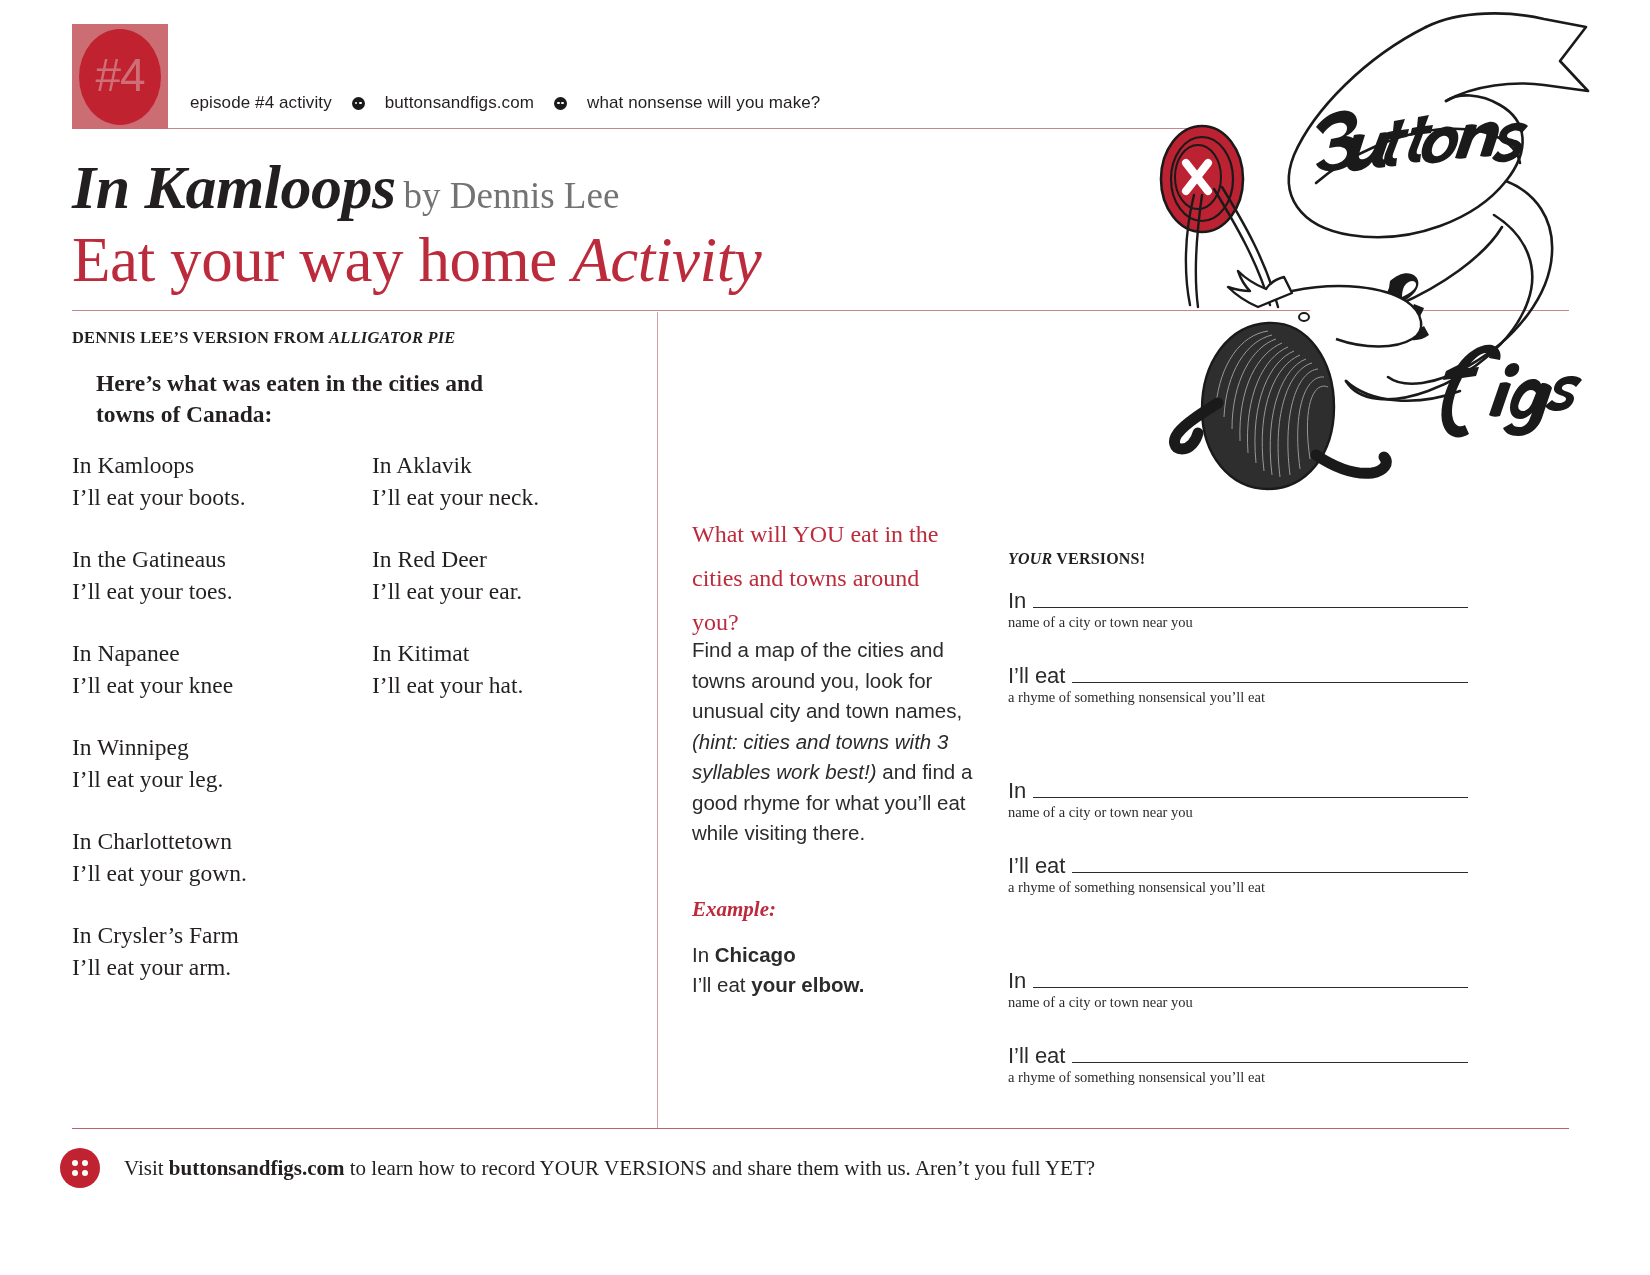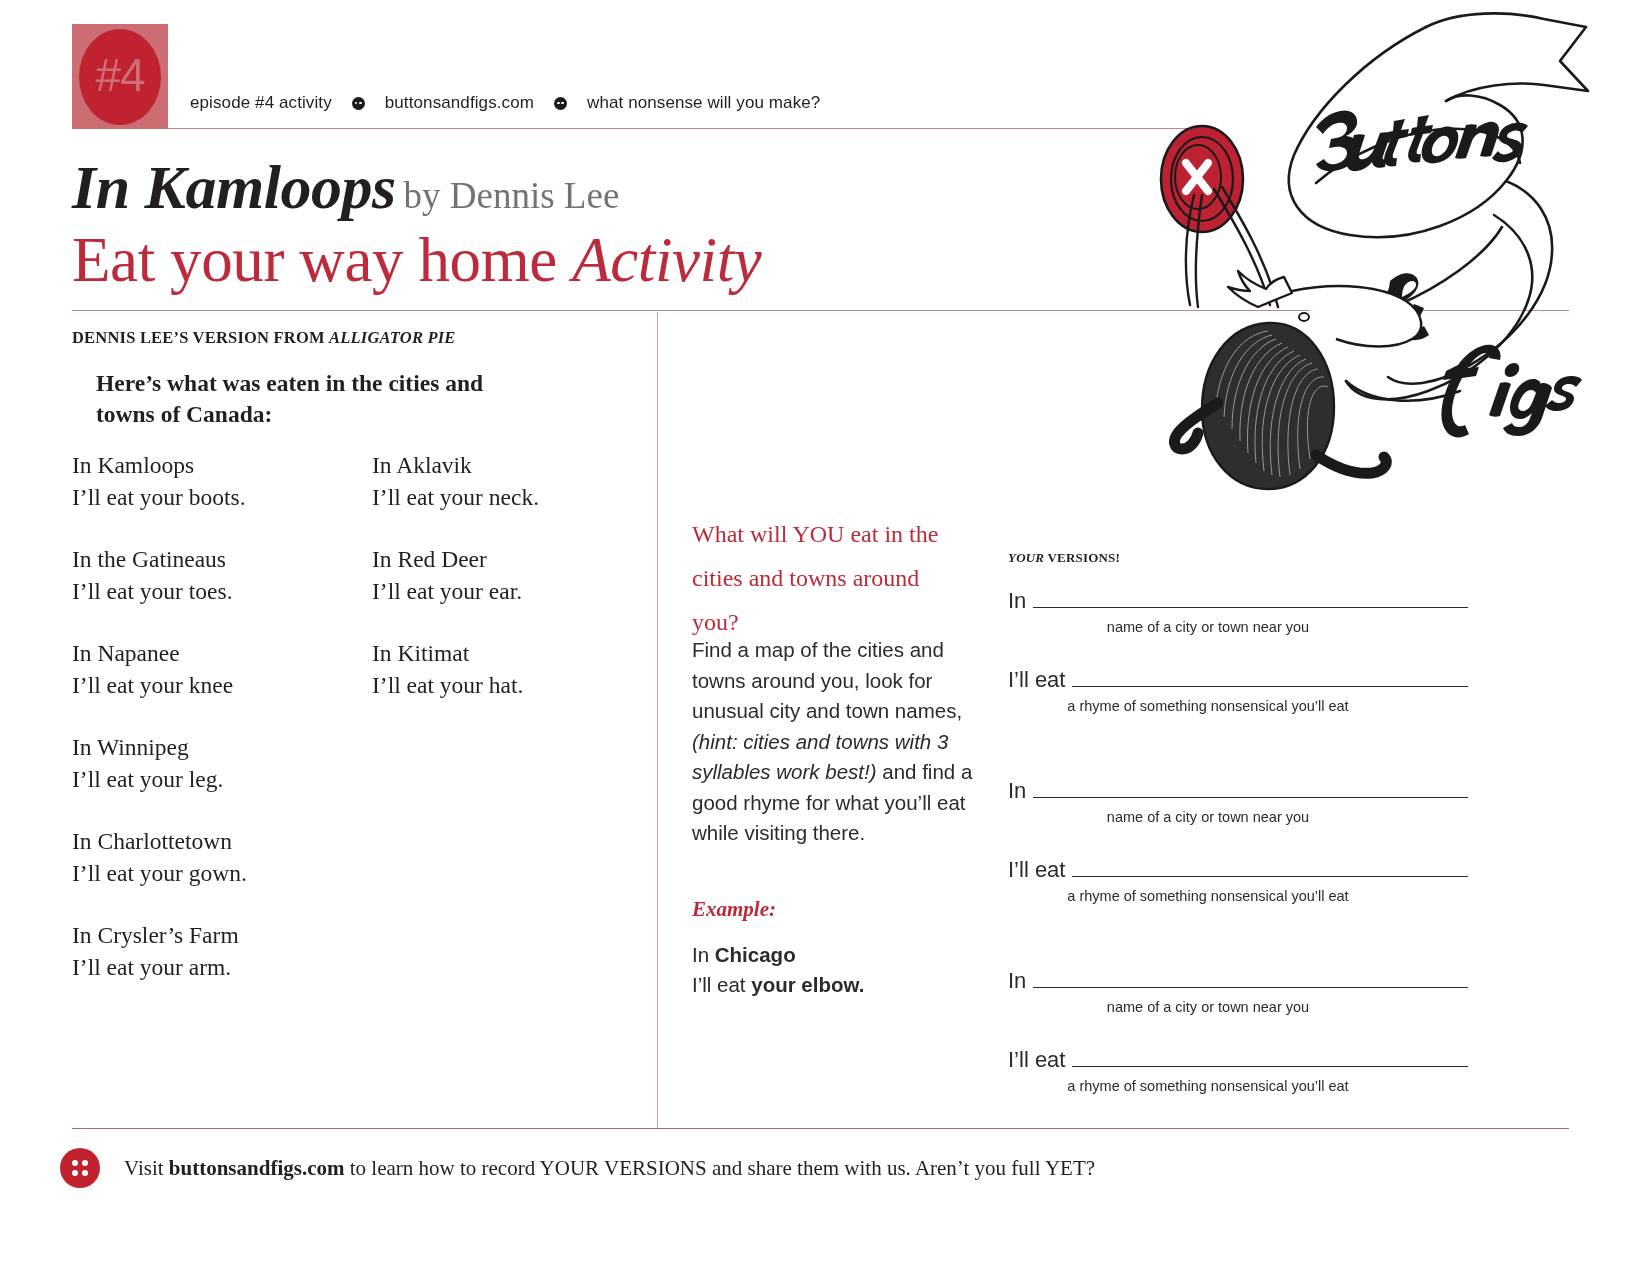--- a/index.html
+++ b/index.html
@@ -236,21 +236,21 @@
   }
   .mid-ex-lines b { font-weight: 700; }
 
   
   .yv-title {
     position: absolute;
     left: 1008px;
     top: 550px;
     font-family: "Liberation Serif", serif;
     font-weight: 700;
-    font-size: 13px;
+    font-size: 16px;
     letter-spacing: 0.2px;
     color: #231f20;
     white-space: nowrap;
   }
   .yv-title .it { font-style: italic; }
 
   .blank-group { position: absolute; left: 1008px; width: 460px; }
   .blank-row {
     position: relative;
     display: flex;
@@ -261,25 +261,23 @@
     white-space: nowrap;
   }
   .blank-row .lbl { flex: 0 0 auto; }
   .blank-row .fill {
     flex: 1 1 auto;
     margin-left: 7px;
     border-bottom: 1.6px solid #2b2b2b;
     height: 17px;
   }
   .blank-caption {
-    font-family: Liberation Sans, sans-serif;
+    font-family: Liberation Serif, serif;
     font-size: 14.5px;
     color: #2b2b2b;
-    text-align: center;
-    margin-top: 5px;
     padding-right: 60px;
   }
 
   
   .footer {
     position: absolute;
     left: 60px;
     top: 1148px;
     display: flex;
     align-items: center;

